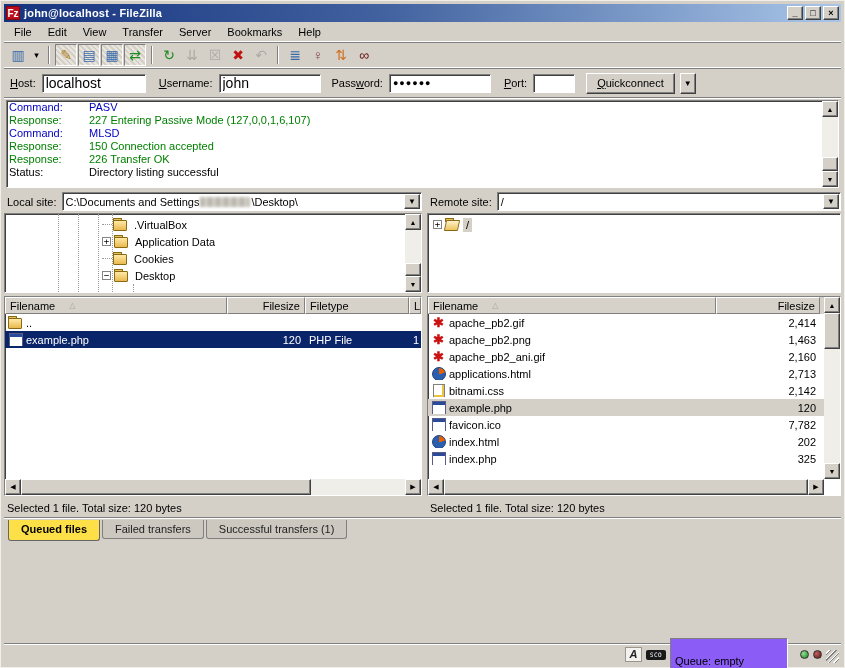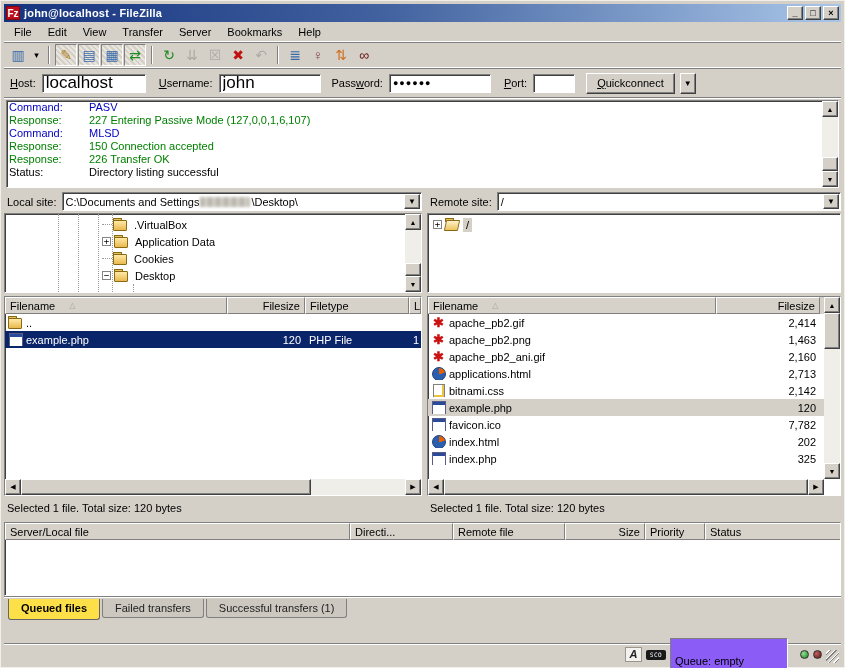--- a/index.html
+++ b/index.html
@@ -38,21 +38,21 @@
   .tb-btn.narrow { width:13px; font-size:9px; }
   .tb-btn.pressed { border:1px solid; border-color:#808080 #fff #fff #808080;
                     background:repeating-linear-gradient(45deg,#e8e5df 0 2px,#d4d0c8 2px 4px); }
   .tb-btn.disabled { filter:grayscale(1); opacity:.55; }
 
   
   .quickbar { height:30px; display:flex; align-items:center; padding-left:6px; border-top:1px solid #808080;
               gap:5px; border-bottom:1px solid #808080; box-shadow:0 1px 0 #fff; }
   .quickbar label { margin-right:1px; }
   .qc-input { height:19px; background:#fff; border:1px solid; border-color:#808080 #fff #fff #808080;
-              box-shadow:inset 1px 1px 0 #404040; font-family:"Liberation Sans",sans-serif; font-size:17px;
+              box-shadow:inset 1px 1px 0 #404040; font-family:"Liberation Sans",sans-serif; font-size:14px;
               padding:1px 3px; }
   .u { text-decoration:underline; }
   .qc-btn { height:21px; padding:2px 10px; font-size:11px; }
   .qc-arrow { width:16px; height:21px; text-align:center; font-size:8px; line-height:19px; }
 
   
   .log { margin:2px; height:88px; background:#fff; position:relative; overflow:hidden; }
   .log-line { display:flex; line-height:13px; padding-left:2px; }
   .log-label { width:80px; }
   .log-command { color:#0000c0; }
@@ -422,31 +422,20 @@
           <div class="sc-btn raised">▲</div>
           <div class="sc-thumb" style="height:36px"></div>
           <div style="flex:1"></div>
           <div class="sc-btn raised">▼</div>
         </div>
       </div>
       <div class="pane-status">Selected 1 file. Total size: 120 bytes</div>
     </div>
   </div>
 
-  <div class="queuebox sunken">
-    <div class="list-head" id="queue-head">
-        <div class="hcell" style="width: 345px;">Server/Local file</div>
-        <div class="hcell" style="width: 103px;">Directi...</div>
-        <div class="hcell" style="width: 112px;">Remote file</div>
-        <div class="hcell right" style="width: 80px;">Size</div>
-        <div class="hcell" style="width: 60px;">Priority</div>
-        <div class="hcell" style="width: 152px;">Status</div>
-      </div>
-    <div class="q-rows"></div>
-  </div>
 
   <div class="tabs" id="queue-tabs">
       <div class="tab active">Queued files</div>
       <div class="tab">Failed transfers</div>
       <div class="tab">Successful transfers (1)</div>
     </div>
 
   <div class="filler"></div>
 
   <div class="statusbar">

